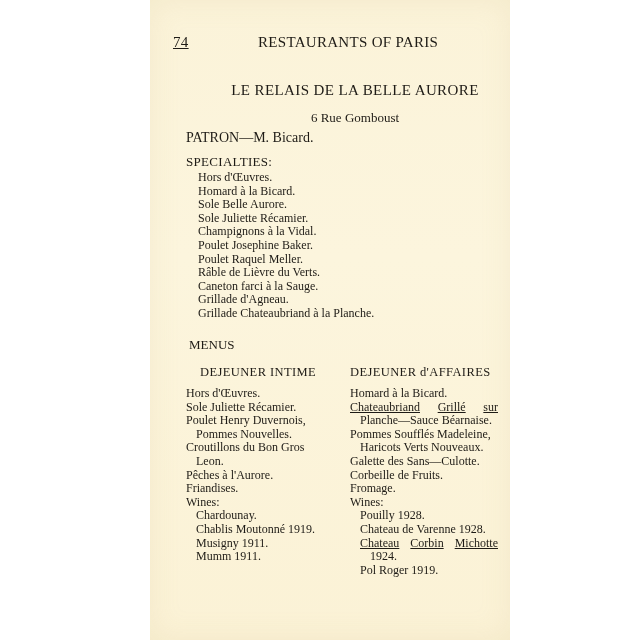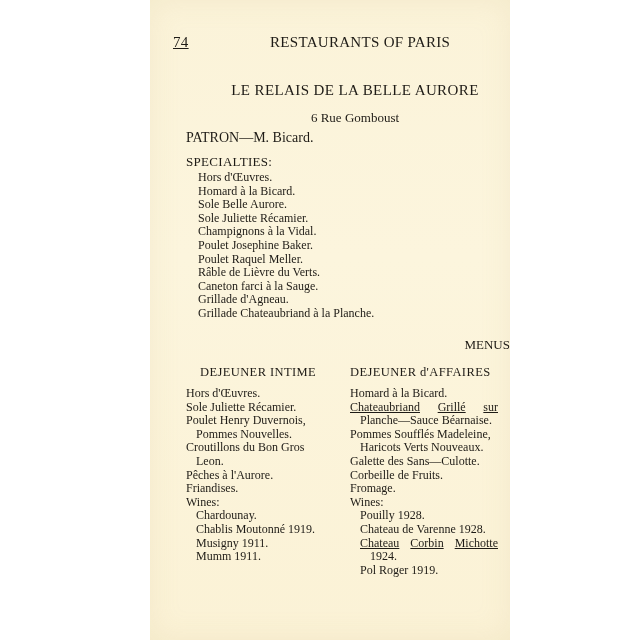--- a/index.html
+++ b/index.html
@@ -27,21 +27,21 @@
     }
     .running-head {
       position: absolute;
       top: 34px;
       left: 23px;
       width: 320px;
       font-size: 15px;
       letter-spacing: 0.3px;
     }
     .page-number { position: absolute; left: 0; top: 0; text-decoration: underline; }
-    .running-title { position: absolute; left: 85px; top: 0; margin-left: 12px; }
+    .running-title { position: absolute; left: 85px; top: 0; }
     .restaurant-title {
       top: 82px;
       left: 0;
       width: 360px;
       text-align: center;
       font-size: 15px;
       letter-spacing: 0.4px;
       padding-left: 50px;
       box-sizing: border-box;
     }
@@ -74,21 +74,21 @@
       list-style: none;
       font-family: "Liberation Serif", "DejaVu Serif", serif;
       color: #1e1b16;
       font-size: 12px;
       line-height: 13.6px;
     }
     .menus-heading {
       top: 337px;
       left: 0;
       width: 360px;
-      text-align: right;
+      text-align: left;
       font-size: 13px;
       padding-left: 39px;
       box-sizing: border-box;
     }
     .col-heading {
       top: 365px;
       font-size: 12.5px;
       letter-spacing: 0.4px;
     }
     .col-heading.left { left: 50px; }

